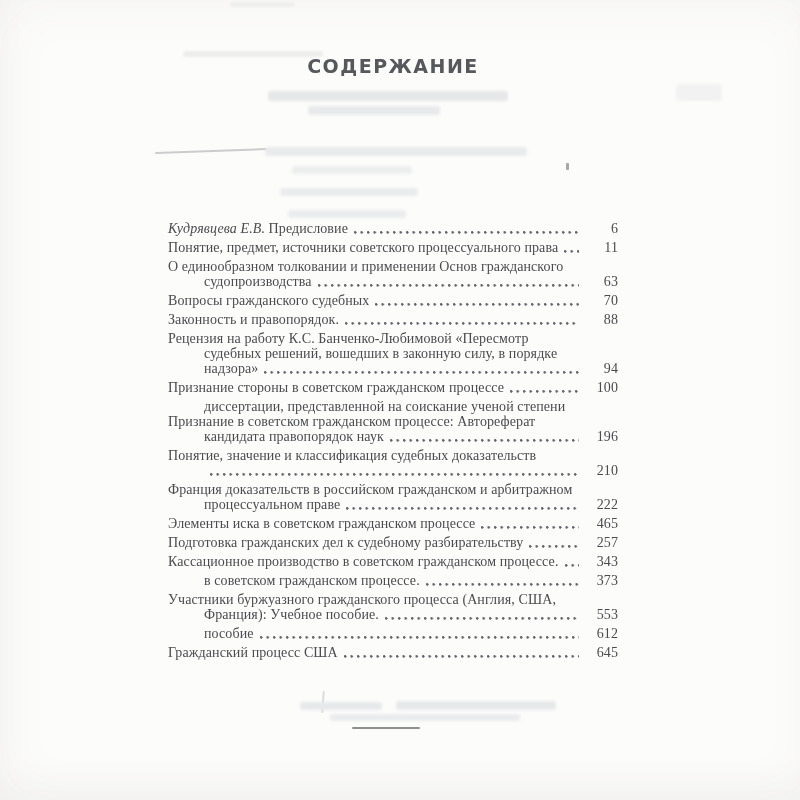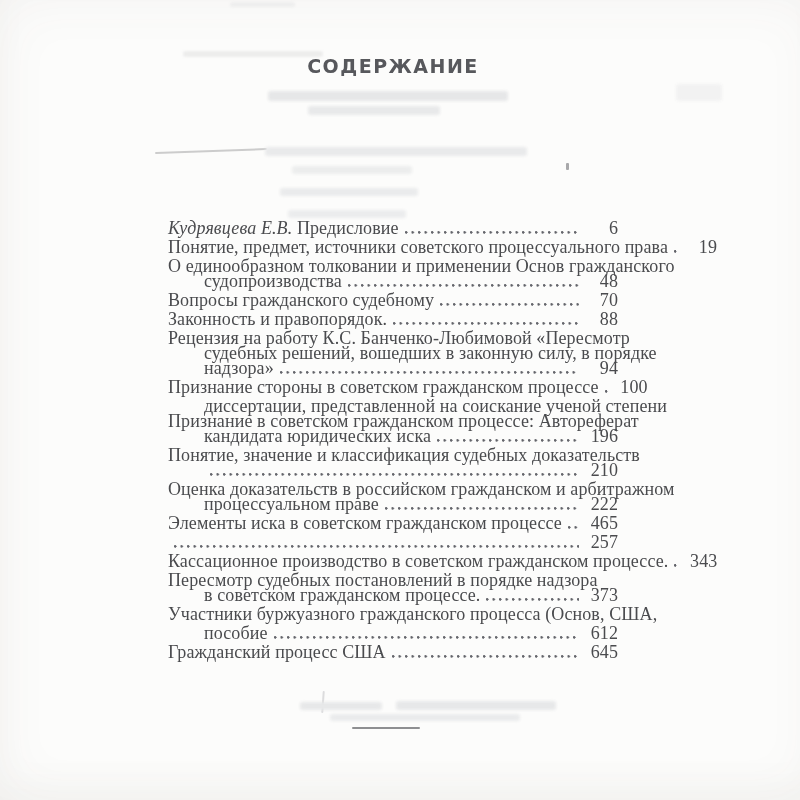--- a/index.html
+++ b/index.html
@@ -19,21 +19,21 @@
     font-family:"DejaVu Sans", sans-serif;
     font-size:19px; font-weight:700; letter-spacing:1.5px;
     color:var(--heading, #57585c);
   }
 
   
   .toc { position:absolute; left:168px; top:221px; width:450px; }
   .entry { margin:0 0 4px 0; }
   .line {
     display:flex; align-items:baseline;
-    font-size:18px; line-height:15px; color:var(--ink, #4a4b4e);
+    font-size:14px; line-height:15px; color:var(--ink, #4a4b4e);
     letter-spacing:.1px;
   }
   .line .txt { flex:0 1 auto; white-space:nowrap; }
   .line.cont { padding-left:36px; }
   .it { font-style:italic; }
   .leader {
     flex:1 1 auto; min-width:4px; align-self:flex-end;
     height:3px; margin:0 5px 2px 6px;
     background-image: radial-gradient(circle at 1.2px 1.4px, var(--dots,#63646a) 1.05px, transparent 1.5px);
     background-size:6.5px 3px; background-repeat:repeat-x;
@@ -90,36 +90,36 @@
         <div class="line">
           <span class="txt"><span class="it">Кудрявцева Е.В. </span>Предисловие</span>
           <span class="leader"></span>
           <span class="pg">6</span>
         </div>
       </div>
       <div class="entry">
         <div class="line">
           <span class="txt">Понятие, предмет, источники советского процессуального права</span>
           <span class="leader"></span>
-          <span class="pg">19</span>
+          <span class="pg">11</span>
         </div>
       </div>
       <div class="entry">
         <div class="line">
           <span class="txt">О единообразном толковании и применении Основ гражданского</span>
         </div>
         <div class="line cont">
           <span class="txt">судопроизводства</span>
           <span class="leader"></span>
-          <span class="pg">48</span>
-        </div>
-      </div>
-      <div class="entry">
-        <div class="line">
-          <span class="txt">Вопросы гражданского судебному</span>
+          <span class="pg">63</span>
+        </div>
+      </div>
+      <div class="entry">
+        <div class="line">
+          <span class="txt">Вопросы гражданского судебных</span>
           <span class="leader"></span>
           <span class="pg">70</span>
         </div>
       </div>
       <div class="entry">
         <div class="line">
           <span class="txt">Законность и правопорядок.</span>
           <span class="leader"></span>
           <span class="pg">88</span>
         </div>
@@ -145,77 +145,80 @@
         </div>
       </div>
       <div class="entry">
         <div class="line cont">
           <span class="txt">диссертации, представленной на соискание ученой степени</span>
         </div>
         <div class="line">
           <span class="txt">Признание в советском гражданском процессе: Автореферат</span>
         </div>
         <div class="line cont">
-          <span class="txt">кандидата юридических иска</span>
+          <span class="txt">кандидата правопорядок наук</span>
           <span class="leader"></span>
           <span class="pg">196</span>
         </div>
       </div>
       <div class="entry">
         <div class="line">
           <span class="txt">Понятие, значение и классификация судебных доказательств</span>
         </div>
         <div class="line cont">
           <span class="leader"></span>
           <span class="pg">210</span>
         </div>
       </div>
       <div class="entry">
         <div class="line">
-          <span class="txt">Оценка доказательств в российском гражданском и арбитражном</span>
+          <span class="txt">Франция доказательств в российском гражданском и арбитражном</span>
         </div>
         <div class="line cont">
           <span class="txt">процессуальном праве</span>
           <span class="leader"></span>
           <span class="pg">222</span>
         </div>
       </div>
       <div class="entry">
         <div class="line">
           <span class="txt">Элементы иска в советском гражданском процессе</span>
           <span class="leader"></span>
           <span class="pg">465</span>
         </div>
       </div>
       <div class="entry">
         <div class="line">
+          <span class="txt">Подготовка гражданских дел к судебному разбирательству</span>
           <span class="leader"></span>
           <span class="pg">257</span>
         </div>
       </div>
       <div class="entry">
         <div class="line">
           <span class="txt">Кассационное производство в советском гражданском процессе.</span>
           <span class="leader"></span>
           <span class="pg">343</span>
         </div>
       </div>
       <div class="entry">
-        <div class="line">
-          <span class="txt">Пересмотр судебных постановлений в порядке надзора</span>
-        </div>
         <div class="line cont">
           <span class="txt">в советском гражданском процессе.</span>
           <span class="leader"></span>
           <span class="pg">373</span>
         </div>
       </div>
       <div class="entry">
         <div class="line">
-          <span class="txt">Участники буржуазного гражданского процесса (Основ, США,</span>
+          <span class="txt">Участники буржуазного гражданского процесса (Англия, США,</span>
+        </div>
+        <div class="line cont">
+          <span class="txt">Франция): Учебное пособие.</span>
+          <span class="leader"></span>
+          <span class="pg">553</span>
         </div>
       </div>
       <div class="entry">
         <div class="line cont">
           <span class="txt">пособие</span>
           <span class="leader"></span>
           <span class="pg">612</span>
         </div>
       </div>
       <div class="entry">

